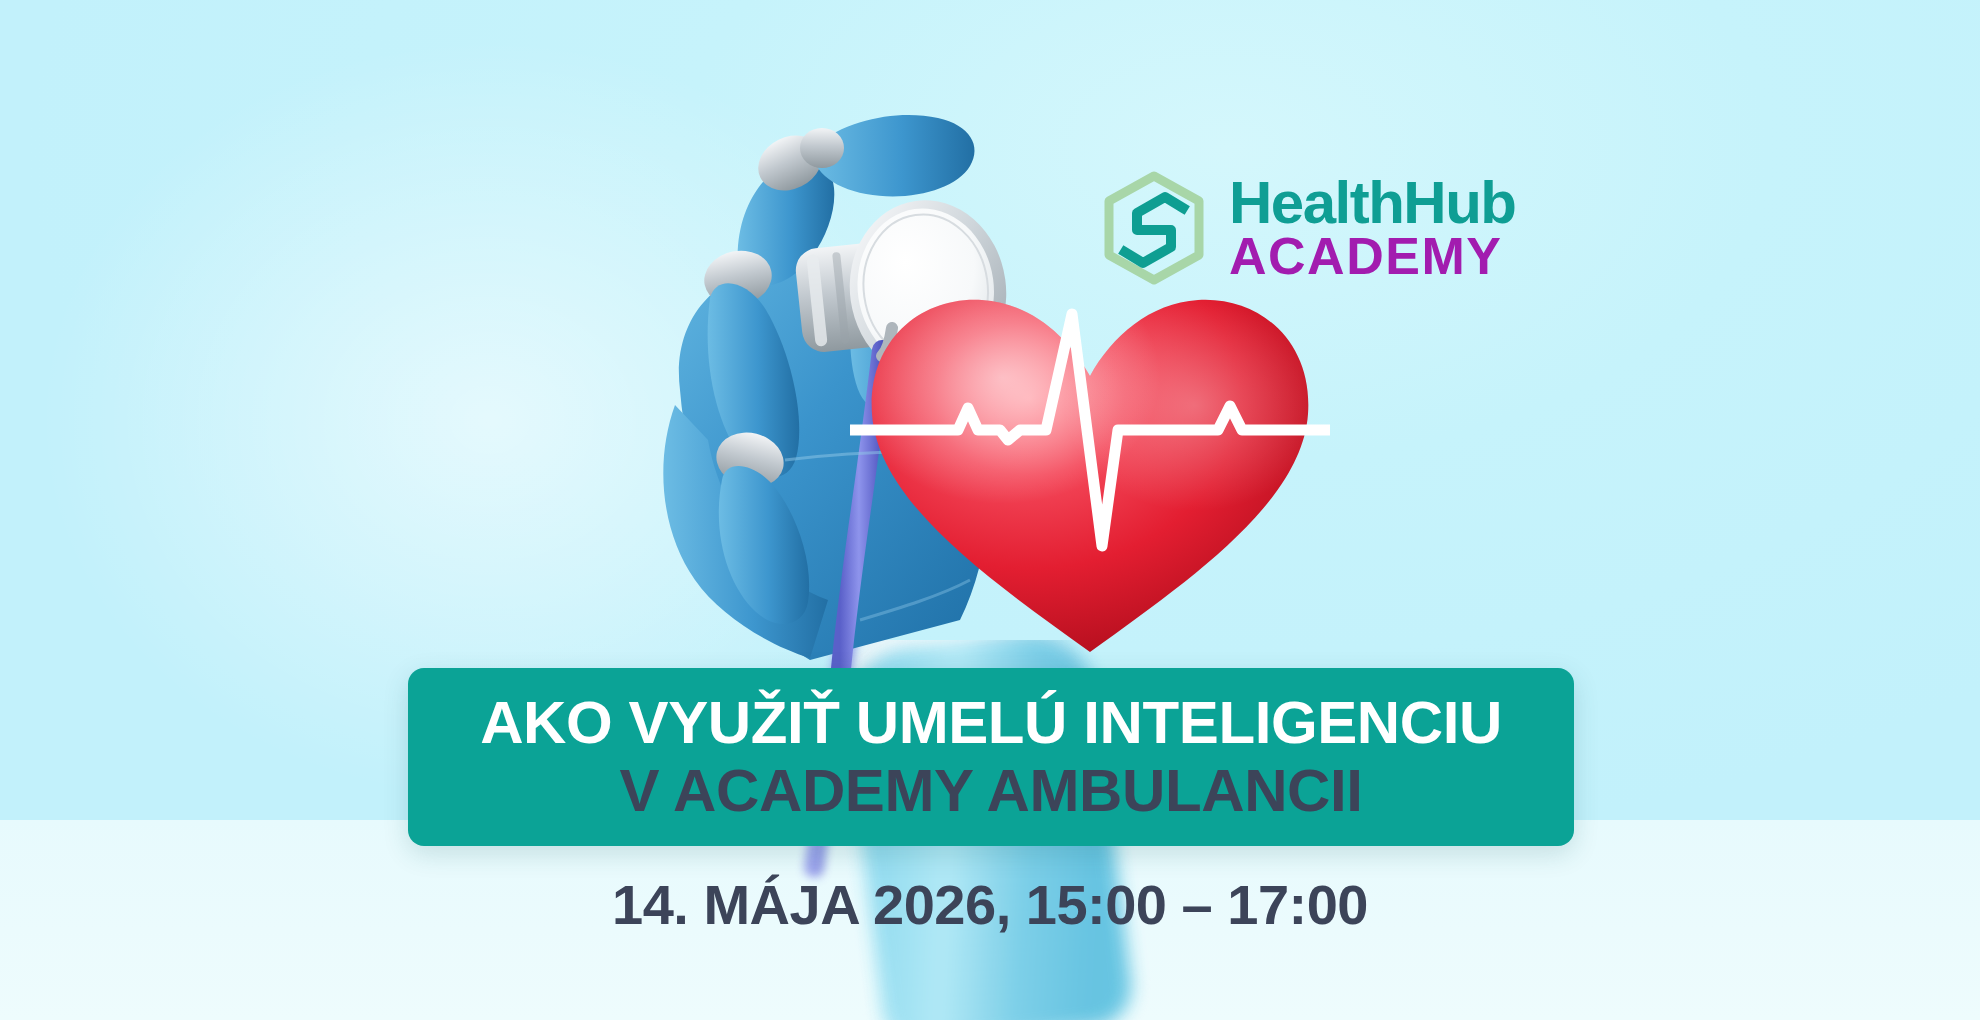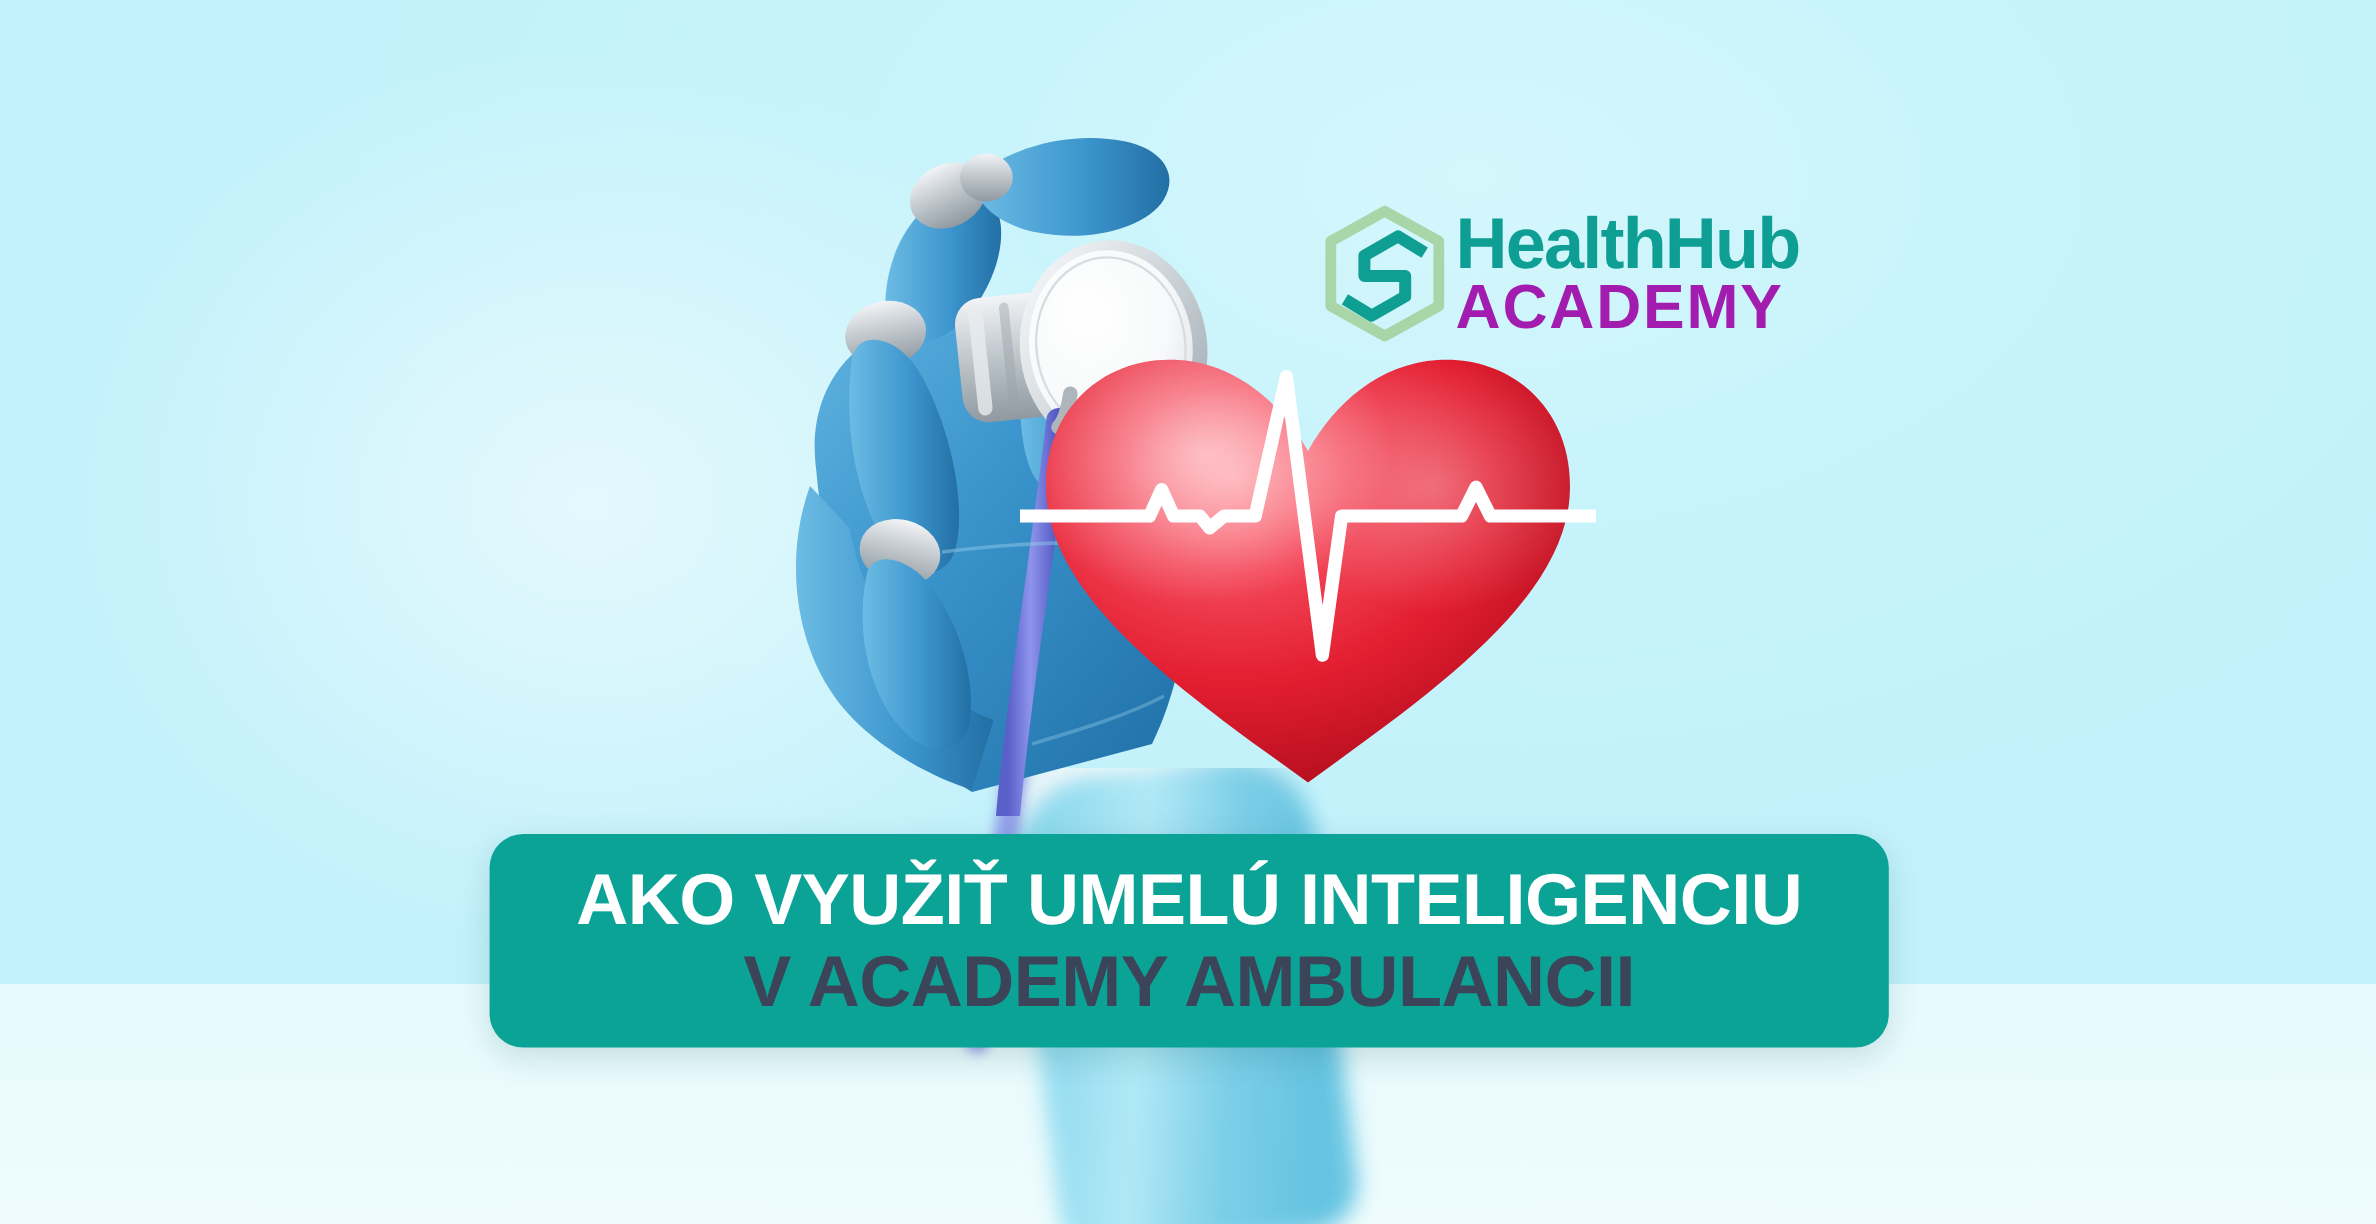--- a/index.html
+++ b/index.html
@@ -96,20 +96,21 @@
     width: 480px; height: 400px;
   }
   .heart-wrap svg { display: block; width: 480px; height: 400px; }
 
   
   .logo {
     position: absolute;
     left: 1095px; top: 168px;
     display: flex;
     align-items: center;
+    gap: 16px;
   }
   .logo-mark { width: 118px; height: 120px; flex: 0 0 auto; }
   .logo-mark svg { display: block; width: 118px; height: 120px; }
   .logo-text { display: flex; flex-direction: column; line-height: 0.96; }
   .logo-name {
     font-size: 60px;
     font-weight: 700;
     letter-spacing: -1.5px;
     color: #0F9E94;
     white-space: nowrap;
@@ -121,27 +122,26 @@
     color: #a21caf;
     white-space: nowrap;
   }
 
   
   .banner {
     position: absolute;
     left: 408px; top: 668px;
     width: 1166px; height: 178px;
     background: #0BA396;
-    border-radius: 28px;
+    border-radius: 16px;
     display: flex;
     flex-direction: column;
     align-items: center;
     justify-content: center;
     box-shadow: 0 8px 26px rgba(10,90,85,0.16);
-    margin-top: 27px;
   }
   .title-line1 {
     font-size: 60px;
     font-weight: 700;
     color: #FFFFFF;
     letter-spacing: -0.4px;
     white-space: nowrap;
     line-height: 1.04;
   }
   .title-line2 {
@@ -338,14 +338,15 @@
       <span class="logo-name">HealthHub</span>
       <span class="logo-sub">ACADEMY</span>
     </div>
   </div>
 
   <div class="banner">
     <span class="title-line1">AKO VYUŽIŤ UMELÚ INTELIGENCIU</span>
     <span class="title-line2">V ACADEMY AMBULANCII</span>
   </div>
 
+  <div class="datetime">14. MÁJA 2026, 15:00 – 17:00</div>
 
 </div>
 
 </body></html>

